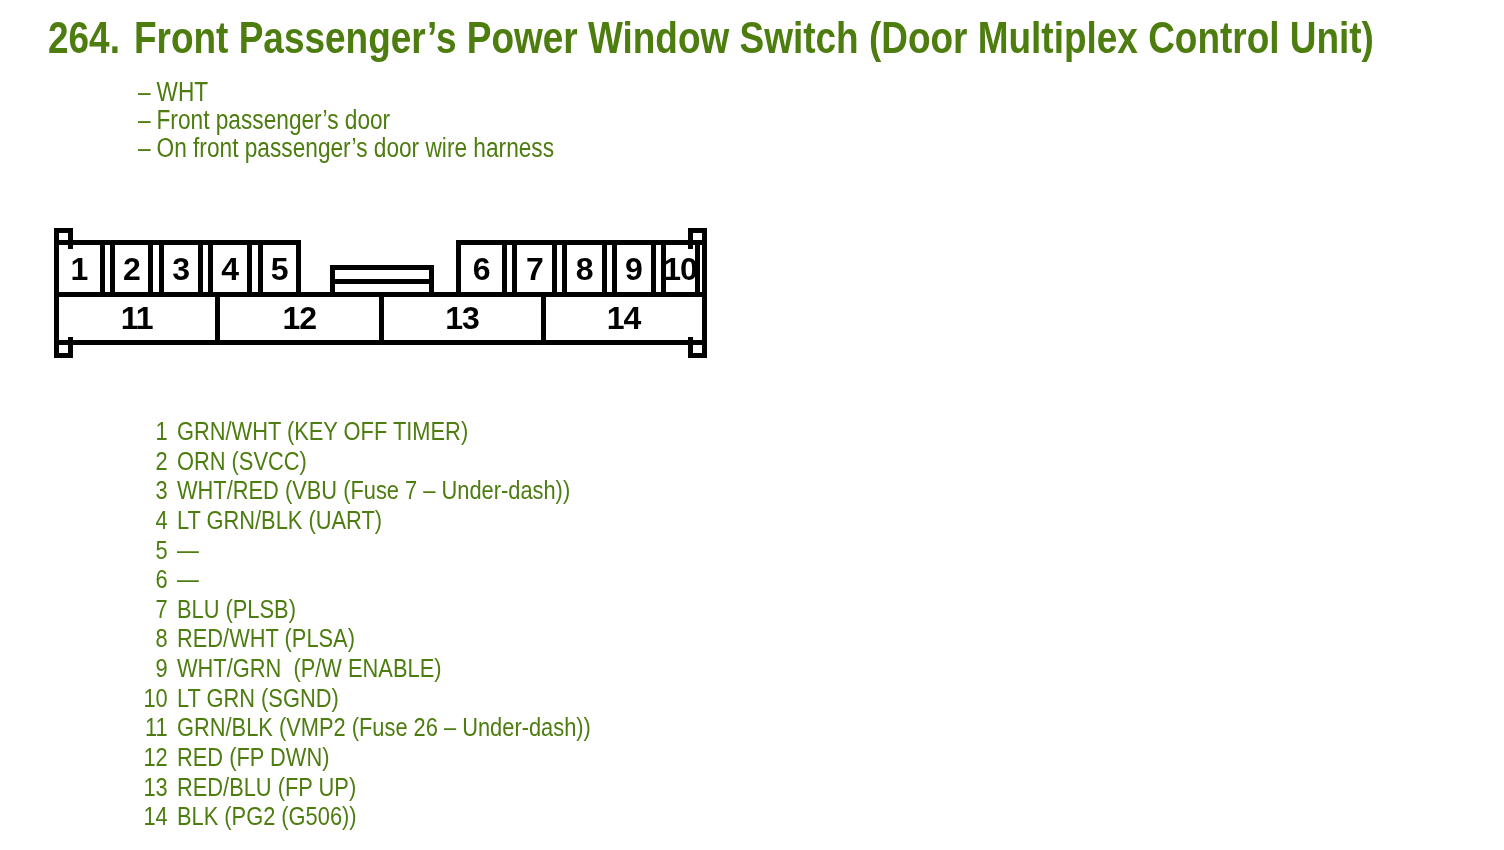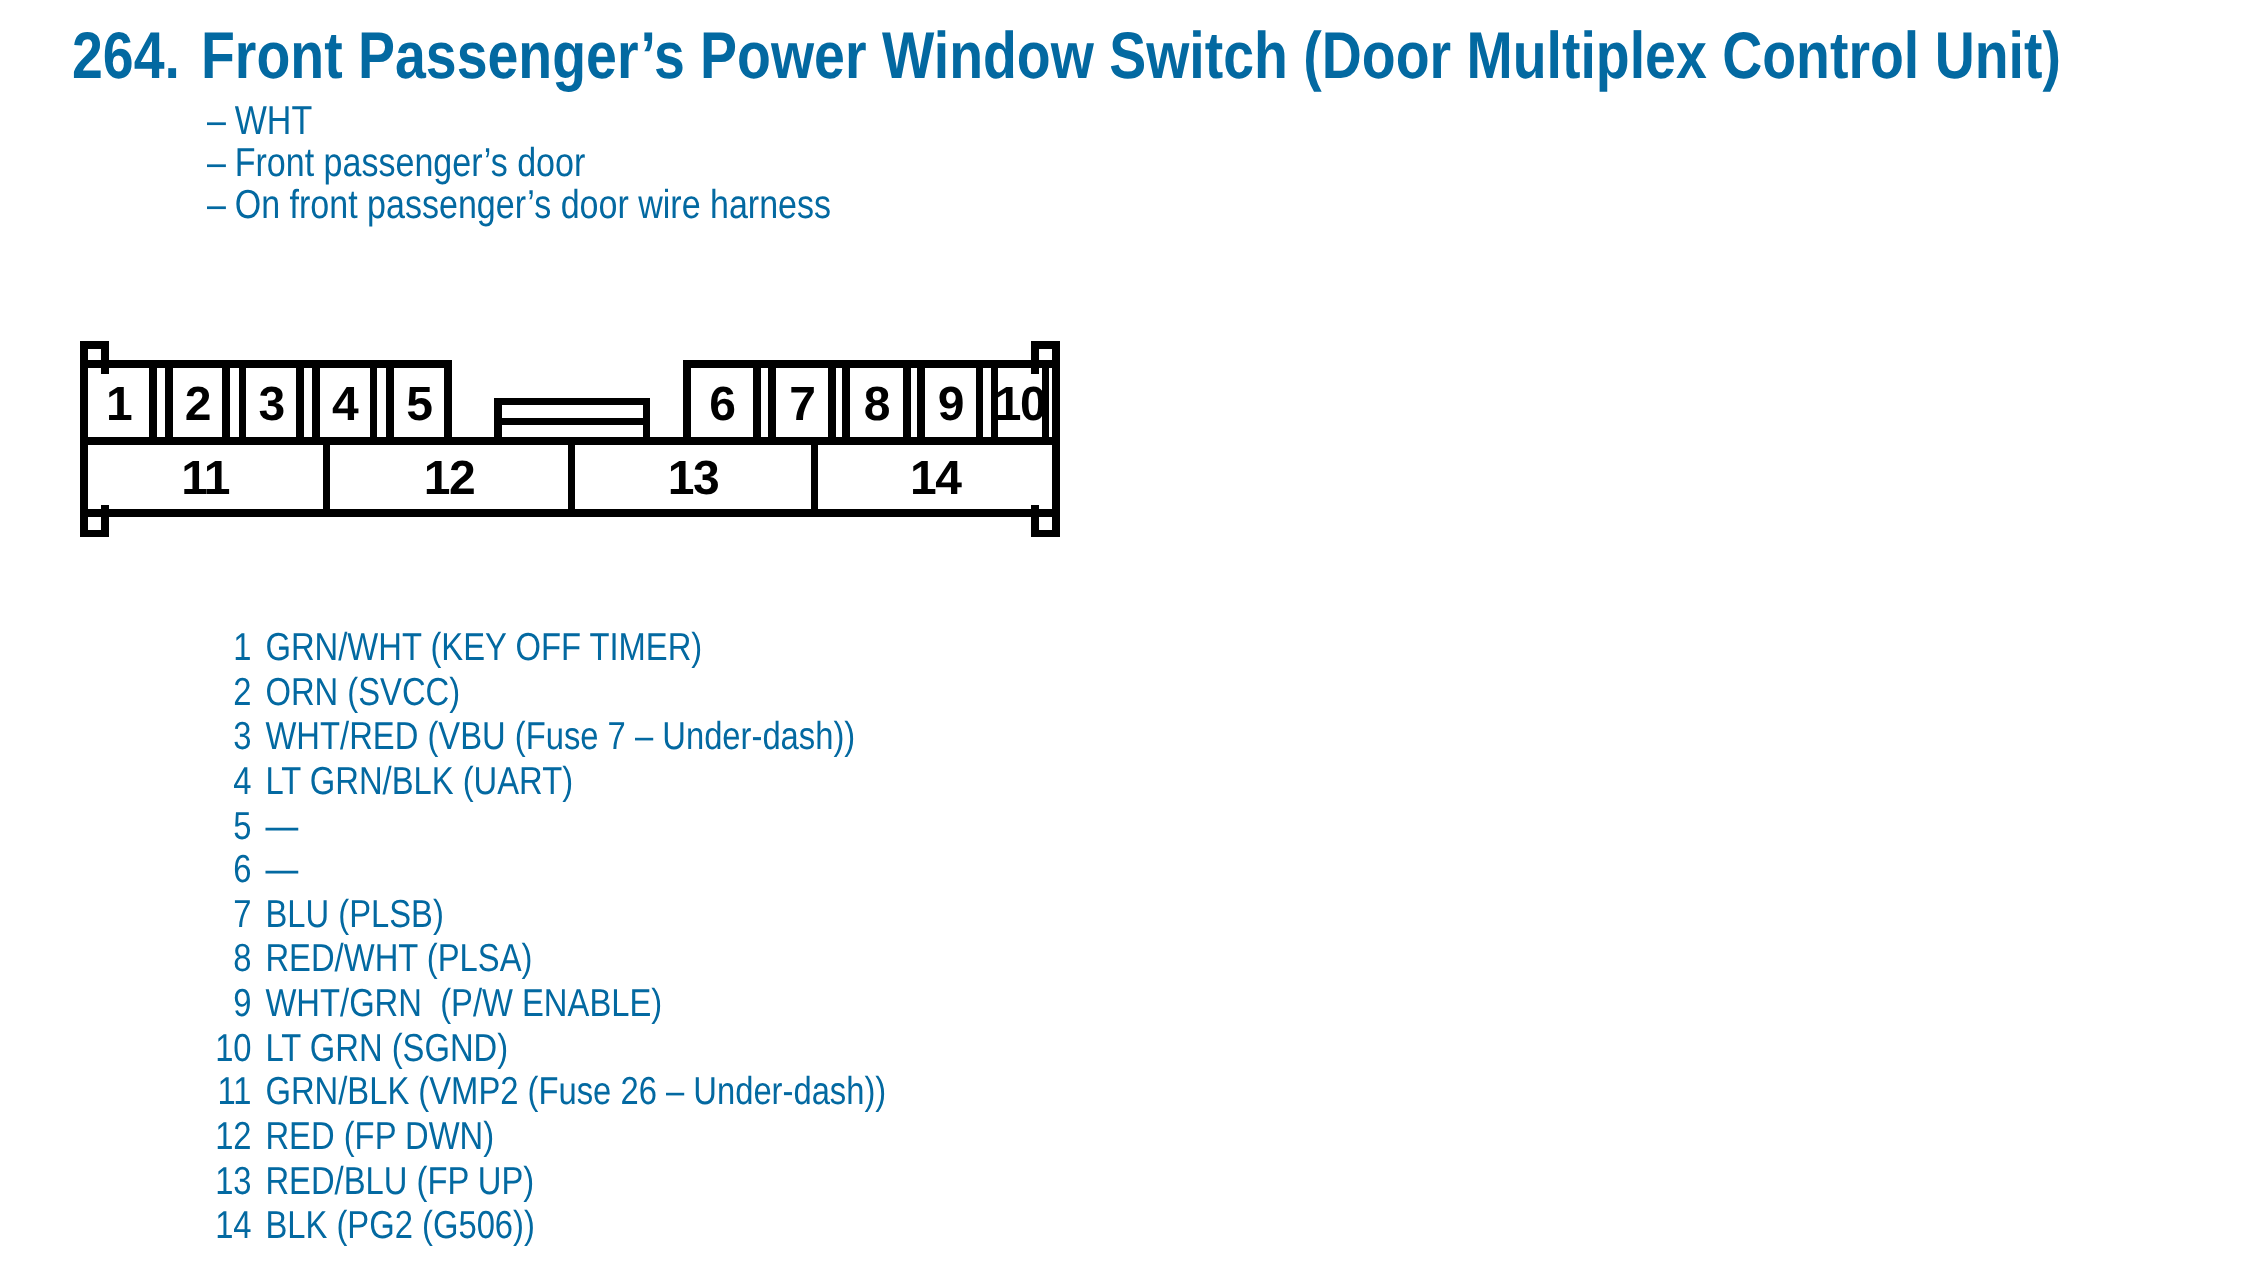--- a/index.html
+++ b/index.html
@@ -1,42 +1,42 @@
 <!DOCTYPE html>
 <html><head>
 <meta charset="utf-8">
 <style>
   html, body { margin: 0; padding: 0; background: #ffffff; }
   .page {
     position: relative;
     width: 1504px;
     height: 850px;
     background: #ffffff;
-    color: #0369a1;
+    color: #4d7c0f;
     font-family: "Liberation Sans", "DejaVu Sans", sans-serif;
     overflow: hidden;
   }
   
   .title-num, .title-text {
     position: absolute;
     top: 13px;
     font-size: 44px;
     font-weight: bold;
     line-height: 1.15;
     white-space: nowrap;
     transform: scaleX(0.84);
     transform-origin: left top;
   }
   .title-num  { left: 48px; }
   .title-text { left: 134px; }
   
   .notes {
     position: absolute;
     left: 138px;
-    top: 66px;
+    top: 78px;
     font-size: 27px;
     line-height: 28px;
   }
   .note-line {
     white-space: nowrap;
     transform: scaleX(0.84);
     transform-origin: left top;
   }
   .note-dash { display: inline-block; margin-right: 7px; }
   

